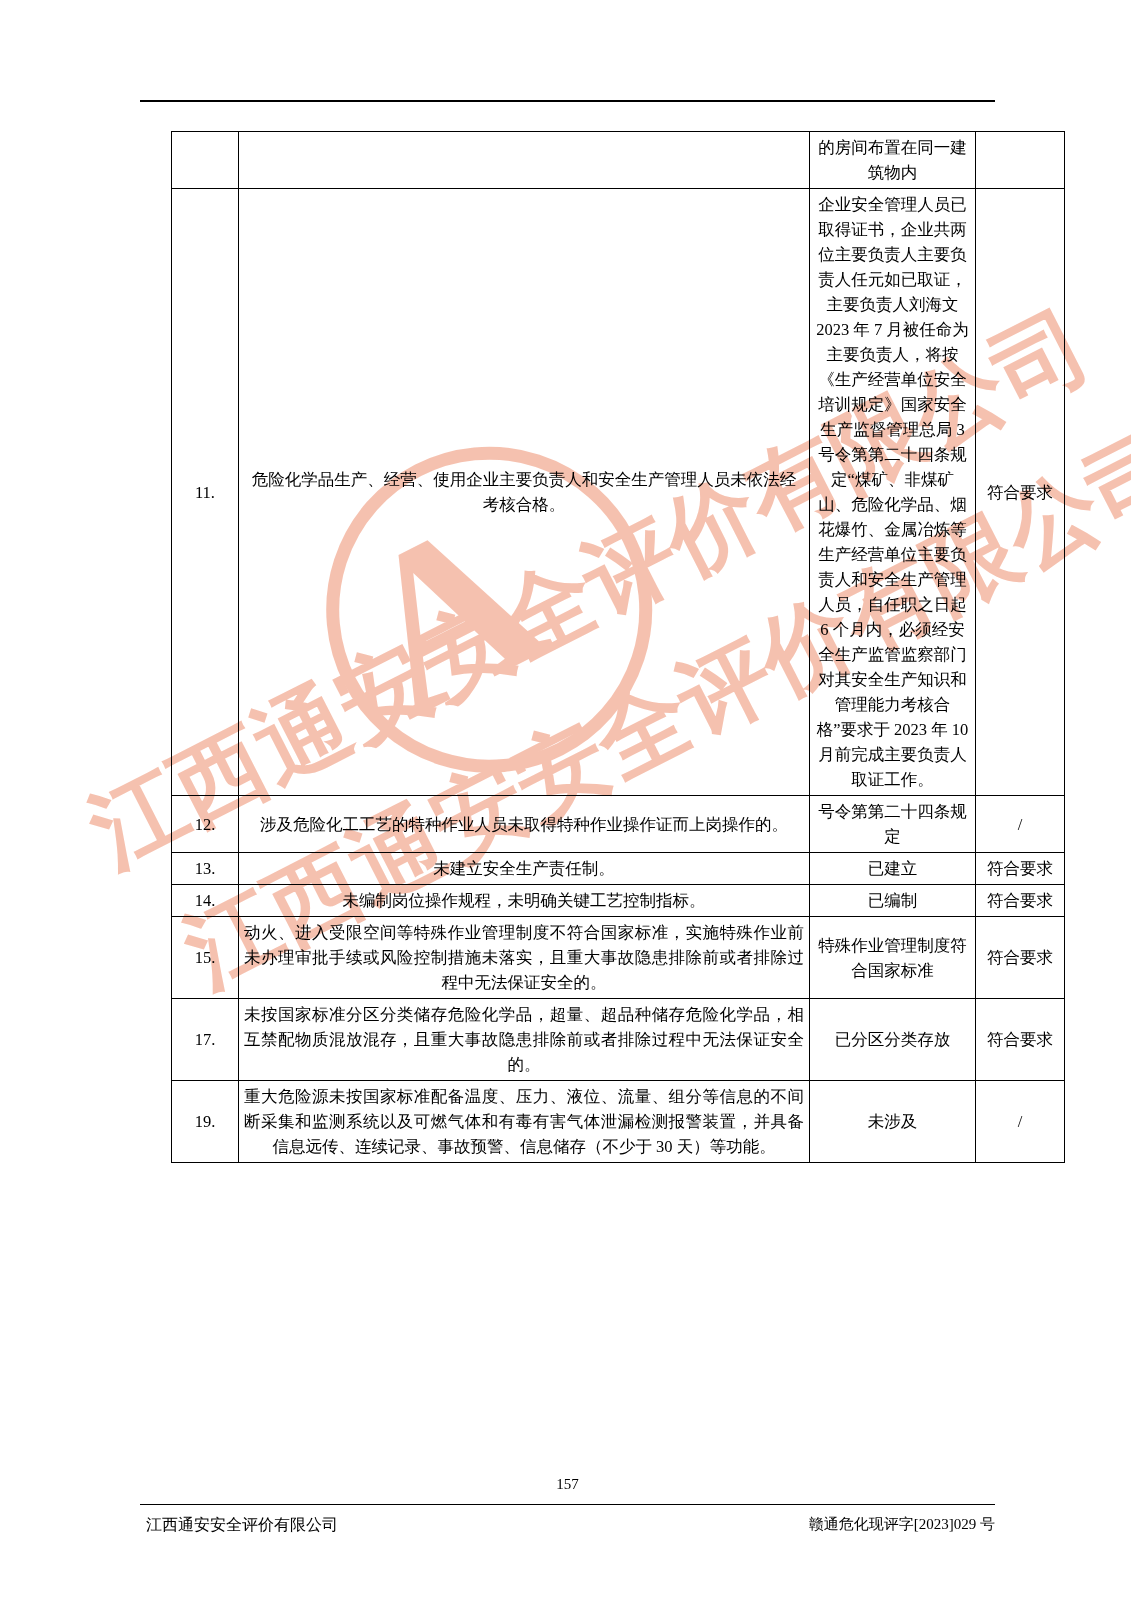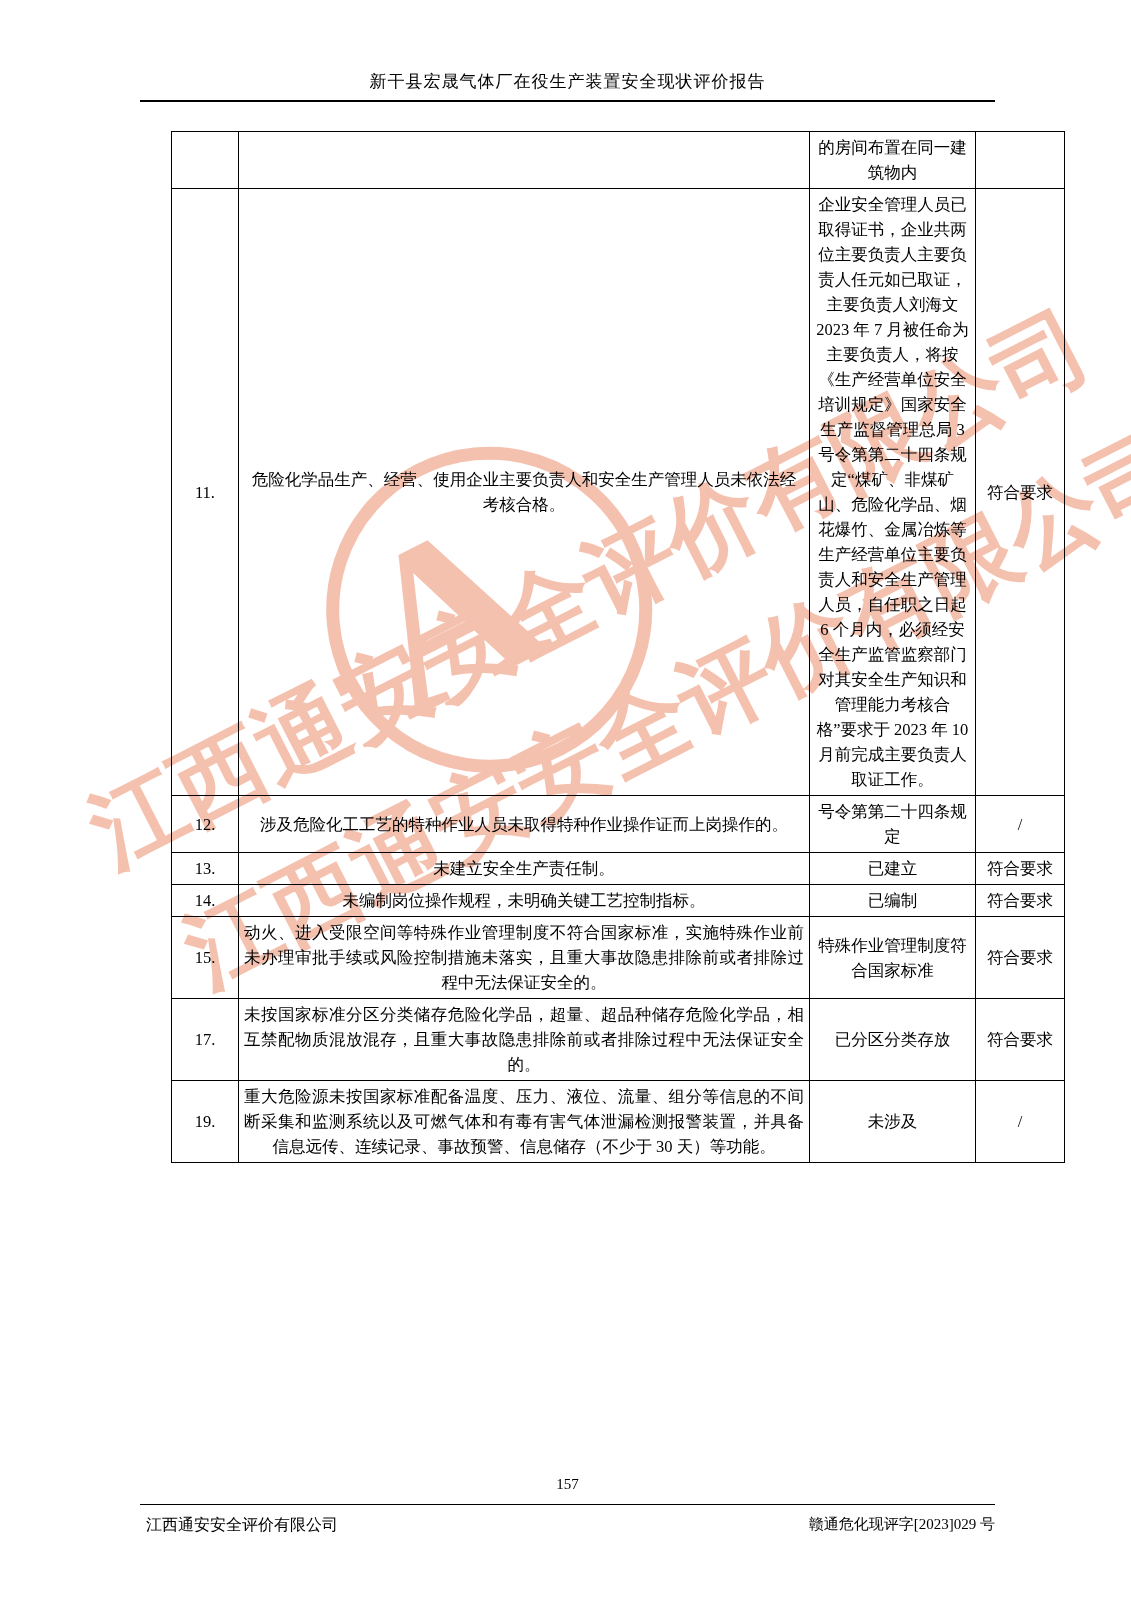--- a/index.html
+++ b/index.html
@@ -183,21 +183,20 @@
 
   <div class="watermark">
     <div class="wm-inner">
       <div class="wm-circle"></div>
       <div class="wm-A">A</div>
       <div class="wm-text l1">江西通安安全评价有限公司</div>
       <div class="wm-text l2">江西通安安全评价有限公司</div>
     </div>
   </div>
 
-  <div class="hdr">新干县宏晟气体厂在役生产装置安全现状评价报告</div>
   <div class="hdr-rule"></div>
 
   <div class="tbl-wrap">
     <table class="doc">
       <tbody>
         <tr>
           <td class="c-no"></td>
           <td class="c-desc"></td>
           <td class="c-status">的房间布置在同一建筑物内</td>
           <td class="c-res"></td>

